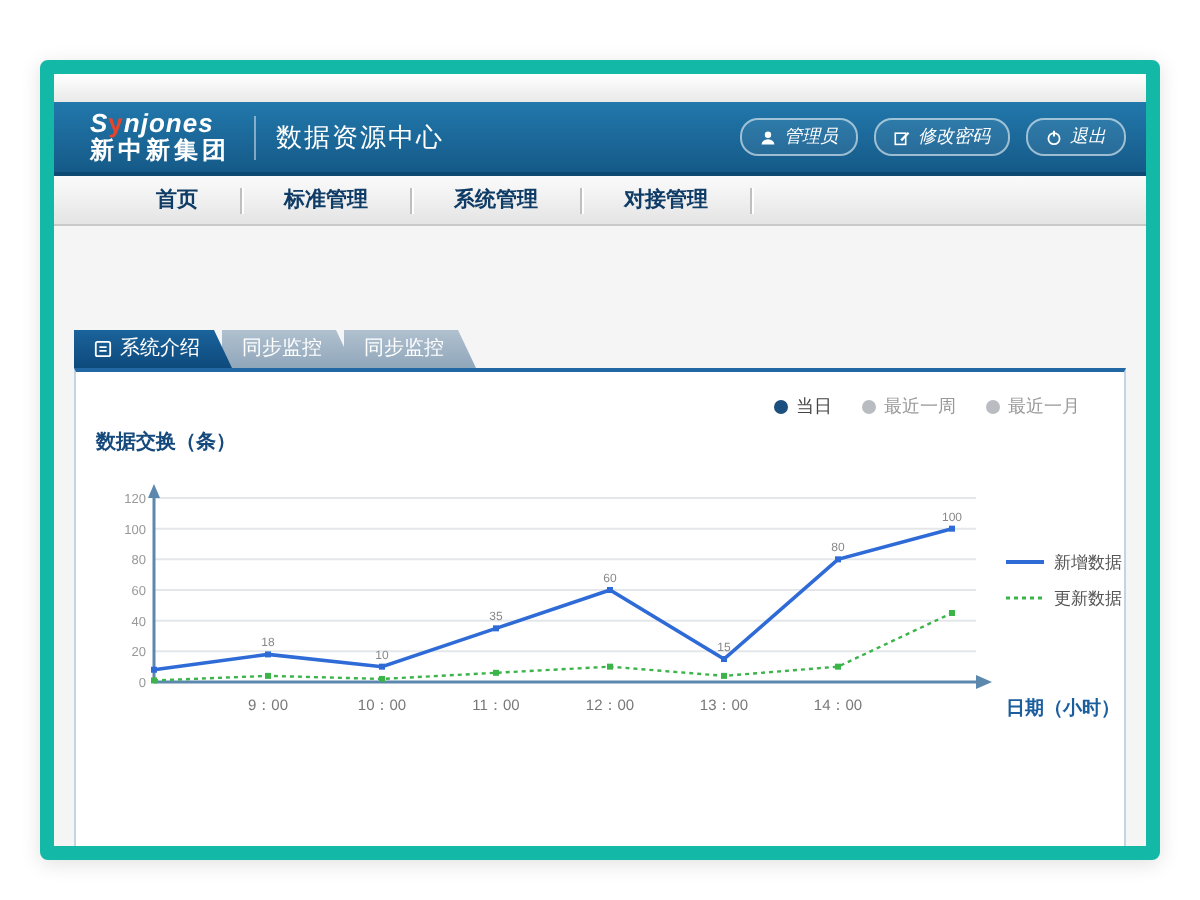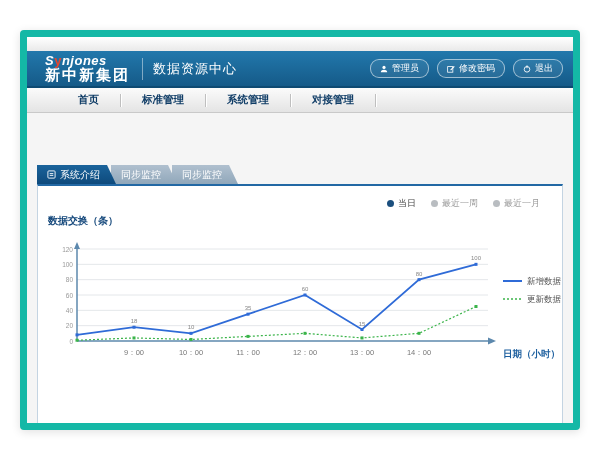--- a/index.html
+++ b/index.html
@@ -3,25 +3,25 @@
 <meta charset="utf-8">
 <style>
   * { margin:0; padding:0; box-sizing:border-box; }
   html,body { width:600px; height:450px; background:#ffffff; font-family:"Liberation Sans",sans-serif; overflow:hidden; }
   .window { position:absolute; left:20px; top:30px; width:560px; height:400px; border:7px solid #14b8a6; border-radius:4px; box-shadow:0 2px 10px rgba(0,0,0,.12); overflow:hidden; background:#f5f5f5; }
   .win-top { height:14px; background:linear-gradient(#ffffff,#e9e9e9); }
   .header { height:37px; background:linear-gradient(#2278ac,#155a88); border-bottom:2px solid #0e4a72; display:flex; align-items:center; padding:0 10px 0 18px; }
   .logo { line-height:1.05; color:#fff; position:relative; }
   .logo-en { font-size:13px; font-weight:bold; letter-spacing:.5px; font-style:italic; }
   .logo-en .ydot { color:#e8442c; font-style:normal; }
-  .logo-cn { font-size:15px; font-weight:bold; letter-spacing:2px; }
+  .logo-cn { font-size:12px; font-weight:bold; letter-spacing:2px; }
   .hdr-divider { width:1px; height:22px; background:rgba(255,255,255,.45); margin:0 10px 0 12px; }
   .hdr-title { color:#fff; font-size:13px; letter-spacing:1px; }
   .hdr-actions { margin-left:auto; display:flex; gap:8px; align-items:center; }
-  .hbtn { display:flex; align-items:center; gap:4px; color:#fff; font-size:9px; border:1px solid rgba(255,255,255,.55); border-radius:9px; padding:2px 9px; background:rgba(255,255,255,.07); cursor:pointer; }
+  .hbtn { display:flex; align-items:center; gap:4px; color:#fff; font-size:9px; border:1px solid rgba(255,255,255,.55); border-radius:9px; padding:2px 9px; background:rgba(255,255,255,.07); cursor:pointer;font-style:italic; }
   .nav { height:25px; background:linear-gradient(#fbfbfb,#e4e4e4); border-bottom:1px solid #c9c9c9; display:flex; align-items:center; padding-left:30px;text-align:center; }
   .nav-item { font-size:10.5px; font-weight:bold; color:#0f3c66; padding:0 21px; cursor:pointer; }
   .nav-sep { width:1px; height:13px; background:#bfbfbf; box-shadow:1px 0 0 #fff; }
   .content { position:relative; height:395px; background:#f5f5f5;margin-top:36px; }
   .tabs { display:flex; padding:16px 0 0 10px; height:35px; }
   .tab { height:19px; line-height:19px; color:#fff; font-size:10px; padding:0 16px 0 10px; clip-path:polygon(0 0, calc(100% - 9px) 0, 100% 100%, 0 100%); margin-right:-5px; background:linear-gradient(#b0c0cf,#90a7ba); display:flex; align-items:center; gap:4px; cursor:pointer; }
   .tab.active { background:linear-gradient(#1a639b,#0e4a7c); z-index:2; position:relative; }
   .panel { position:relative; margin:0 10px; height:276px; background:#fff; border:1px solid #c4d4e2; border-top:2px solid #2268a4; }
   .radios { position:absolute; top:11px; right:22px; display:flex; gap:15px; align-items:center; }
   .radio { display:flex; align-items:center; gap:4px; font-size:9px; color:#999; cursor:pointer; }

